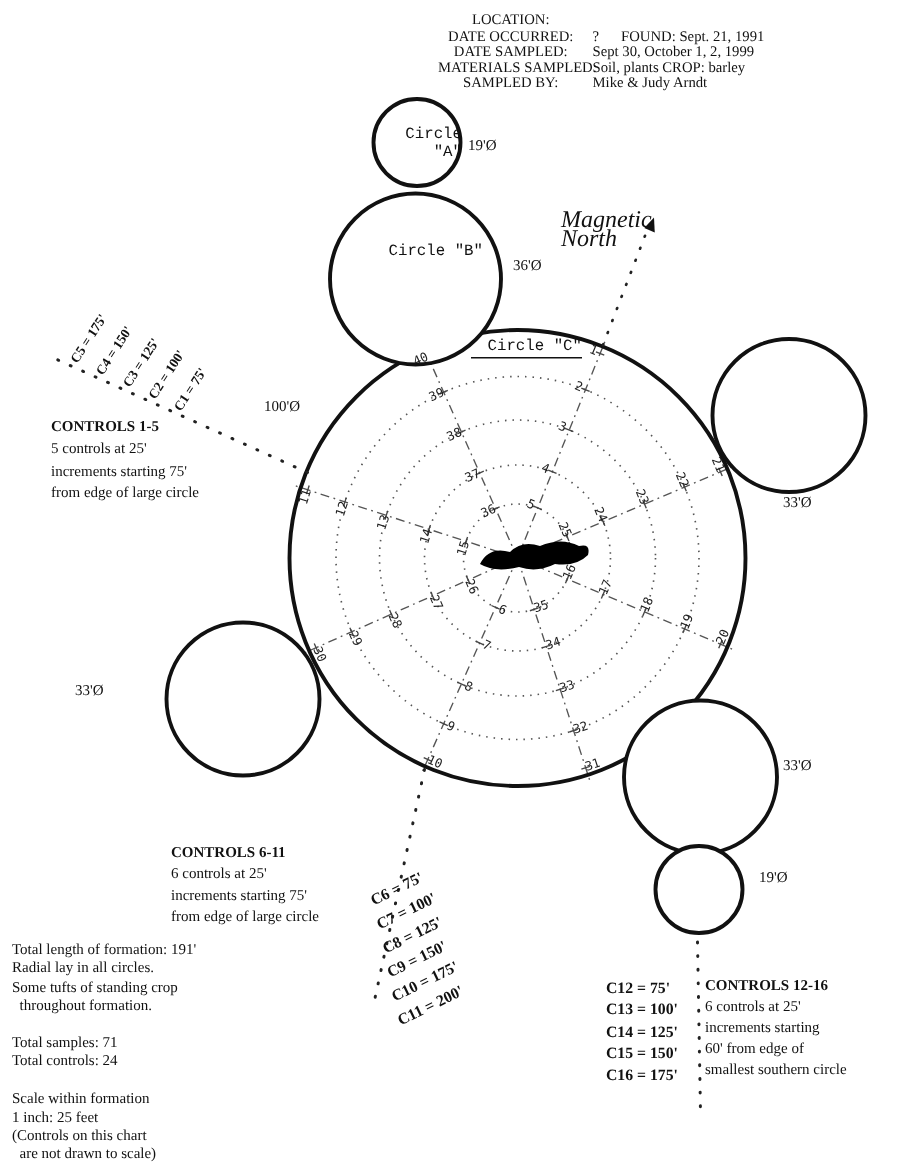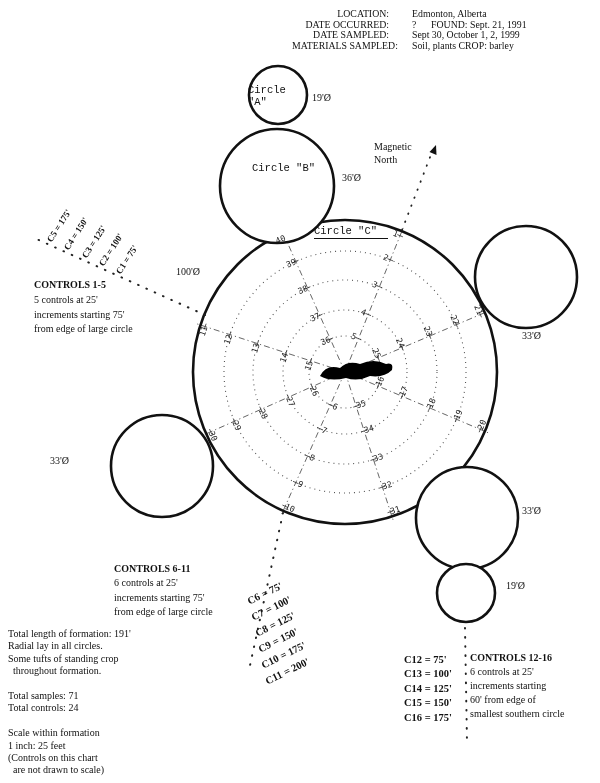--- a/index.html
+++ b/index.html
@@ -2,55 +2,58 @@
 <html><head>
 <meta charset="utf-8">
 <style>
   html,body{margin:0;padding:0;background:#fff;}
   .page{position:relative;width:600px;height:783px;background:#fff;overflow:hidden;
         font-family:"Liberation Serif",serif;color:#111;}
   svg{position:absolute;left:0;top:0;}
   .overlay{position:absolute;left:0;top:0;width:600px;height:783px;}
   .header{position:absolute;left:292px;top:9px;width:290px;font-size:9.8px;}
   .hrow{display:flex;line-height:10.5px;}
-  .hlabel{width:97px;flex:none;text-align:right;margin-right:23px;white-space:pre;}
+  .hlabel{width:97px;flex:none;text-align:center;margin-right:6px;white-space:pre;}
   .hval{flex:1;white-space:pre;}
   .block{position:absolute;white-space:pre;line-height:1;}
   .block div{white-space:pre;}
   .mono-label{position:absolute;font-family:"Liberation Mono","DejaVu Sans Mono",monospace;
-        white-space:pre;text-align:left;line-height:1.15;}
+        white-space:pre;text-align:right;line-height:1.15;}
   .underlined{border-bottom:1.2px solid #111;padding-bottom:1px;}
   .dia-label{position:absolute;font-size:10px;white-space:pre;}
   .rot{position:absolute;transform-origin:0 50%;font-weight:bold;white-space:pre;}
-  .mn-label{position:absolute;font-size:10px;line-height:12.5px;white-space:pre;}
+  .mn-label{position:absolute;font-size:16px;line-height:12.5px;white-space:pre;font-style:italic;}
 </style>
 </head>
 <body>
 
 <div class="page">
 
   <div class="header">
     <div class="hrow">
         <span class="hlabel">LOCATION:</span>
-        <span class="hval">Edmonton, Alberta</span>
       </div>
     <div class="hrow">
         <span class="hlabel"></span>
       </div>
     <div class="hrow">
         <span class="hlabel">DATE OCCURRED:</span>
         <span class="hval">?      FOUND: Sept. 21, 1991</span>
       </div>
     <div class="hrow">
         <span class="hlabel">DATE SAMPLED:</span>
         <span class="hval">Sept 30, October 1, 2, 1999</span>
       </div>
     <div class="hrow">
         <span class="hlabel">MATERIALS SAMPLED:</span>
         <span class="hval">Soil, plants CROP: barley</span>
+      </div>
+    <div class="hrow">
+        <span class="hlabel">SAMPLED BY:</span>
+        <span class="hval">Mike &amp; Judy Arndt</span>
       </div>
   </div>
 
   <svg id="diagram" width="600" height="783" viewBox="0 0 600 783">
       <circle cx="345" cy="372" r="36" fill="none" stroke="#555555" stroke-width="1.1" stroke-dasharray="1 4"></circle>
       <circle cx="345" cy="372" r="62" fill="none" stroke="#555555" stroke-width="1.1" stroke-dasharray="1 4"></circle>
       <circle cx="345" cy="372" r="92" fill="none" stroke="#555555" stroke-width="1.1" stroke-dasharray="1 4"></circle>
       <circle cx="345" cy="372" r="121" fill="none" stroke="#555555" stroke-width="1.1" stroke-dasharray="1 4"></circle>
       <line x1="345" y1="372" x2="403.81323516629817" y2="226.43213483301437" stroke="#555555" stroke-width="0.9" stroke-dasharray="6 3 1.2 3"></line>
       <line x1="397.2856176684387" y1="234.5801535984345" x2="402.8487207958394" y2="236.82779315892998" stroke="#444" stroke-width="0.9"></line>

